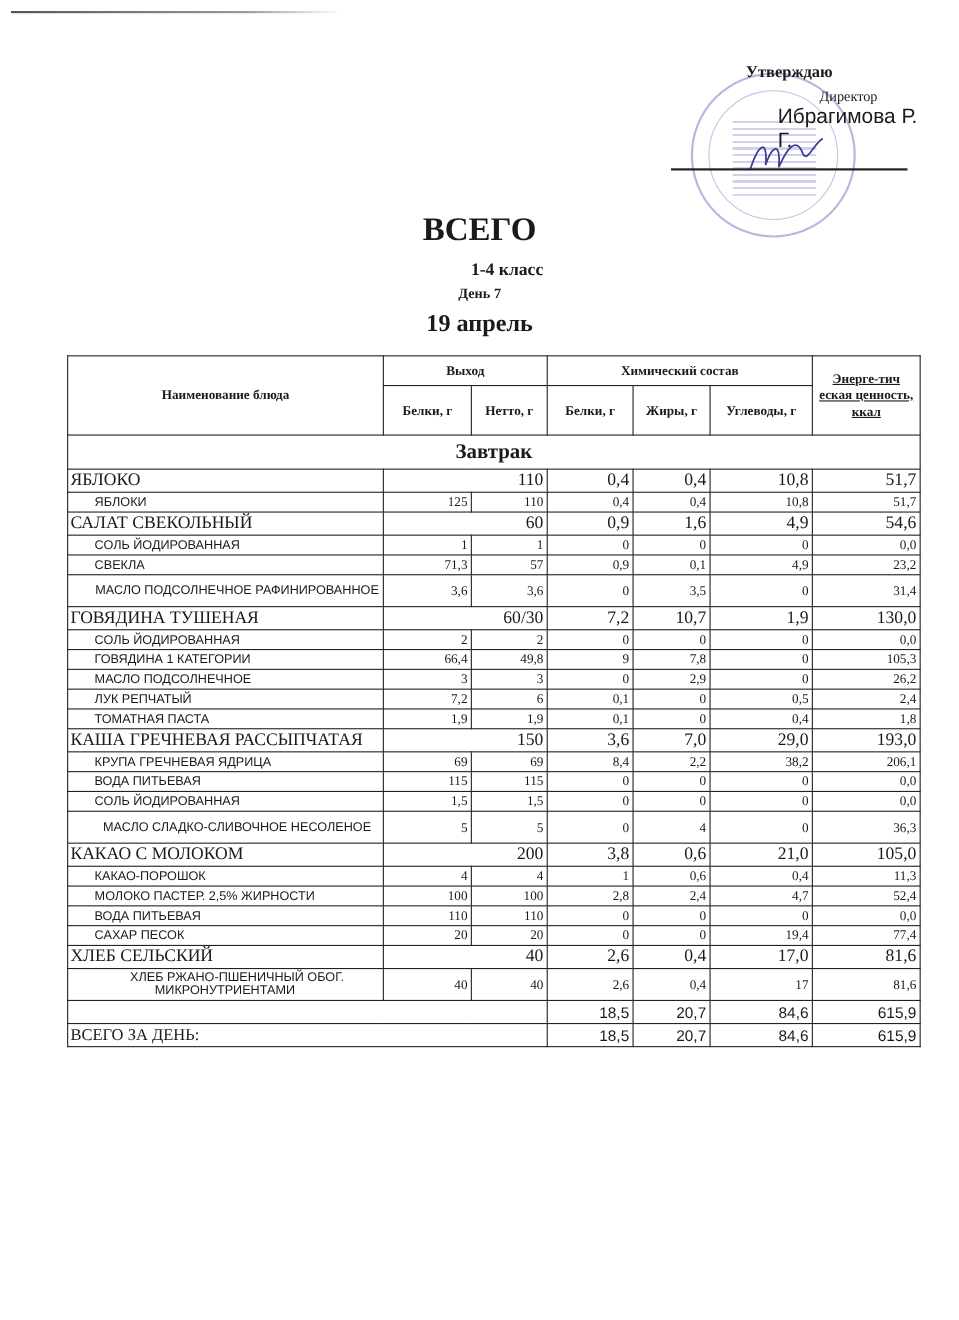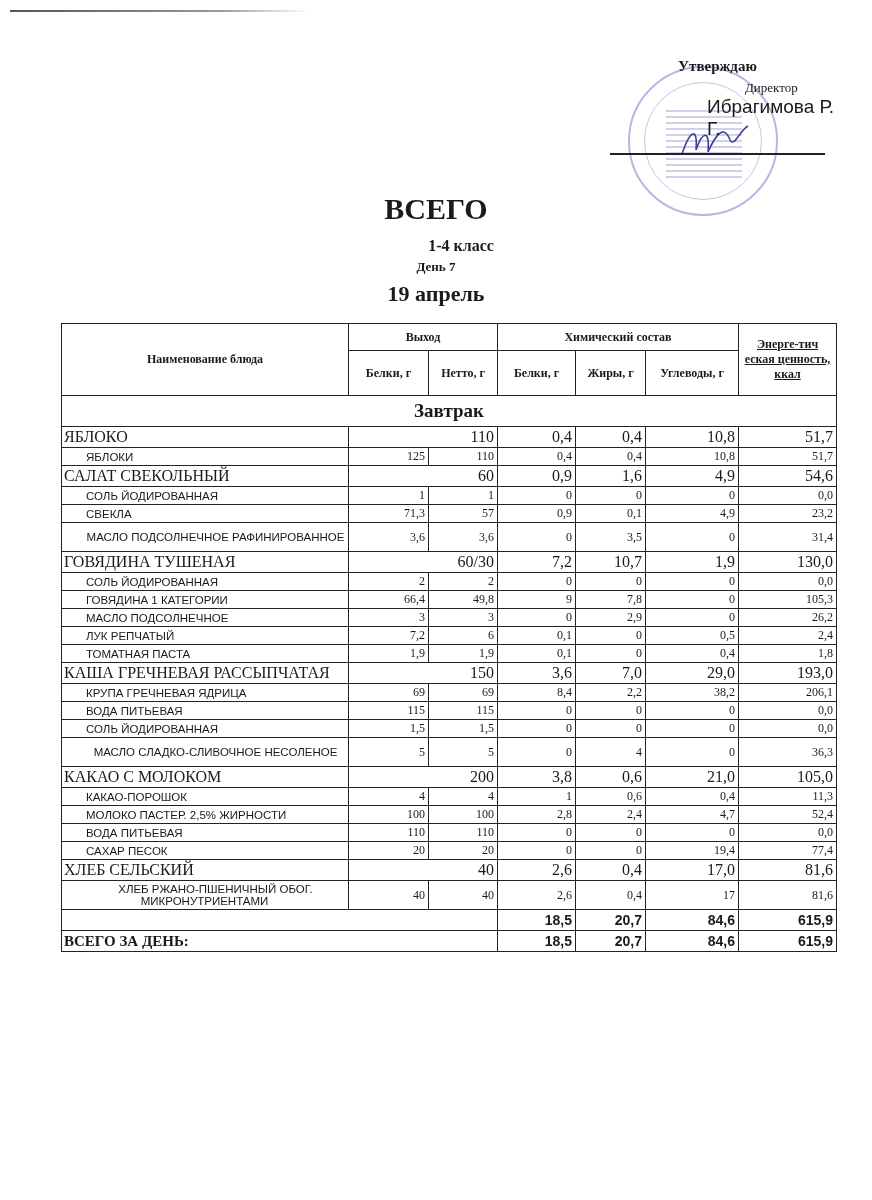--- a/index.html
+++ b/index.html
@@ -28,21 +28,21 @@
   .h2 th { height: 44px; }
   .section td { height: 30px; text-align: center; font-weight: bold; font-size: 19px; }
   tr.dish td { height: 20px; font-family: "Liberation Serif", serif; font-size: 16px; }
   tr.dish td.name { text-align: left; padding-left: 2px; }
   tr.dish td.num { text-align: right; }
   tr.ing td { height: 17px; font-size: 12px; }
   tr.ing td.name { text-align: left; padding-left: 24px; font-family: "Liberation Sans", sans-serif; font-size: 11.5px; }
   tr.ing td.num { text-align: right; }
   tr.ing.tall td { height: 28px; }
   tr.ing.tall td.name { white-space: normal; line-height: 12px; text-indent: 22px; padding-left: 2px; text-align: center; }
-  tr.total td { height: 20px; font-family: "Liberation Sans", sans-serif; font-weight: bold; font-size: 14px; text-align: right; }
+  tr.total td { height: 20px; font-family: "Liberation Sans", sans-serif; font-weight: normal; font-size: 14px; text-align: right; }
   tr.total td.label { text-align: left; font-family: "Liberation Serif", serif; font-size: 15px; padding-left: 2px; }
 </style>
 </head>
 <body>
 
 <div class="scanline"></div>
 
 <div class="approve">
   <div class="stamp"></div>
   <svg class="signature" viewBox="0 0 70 40">

